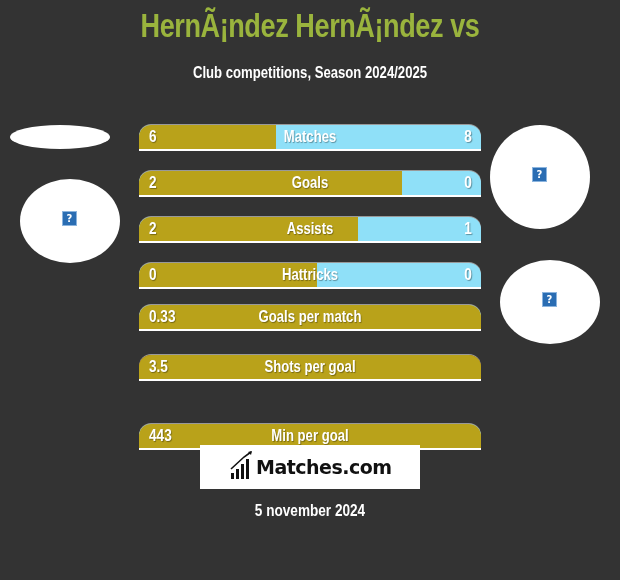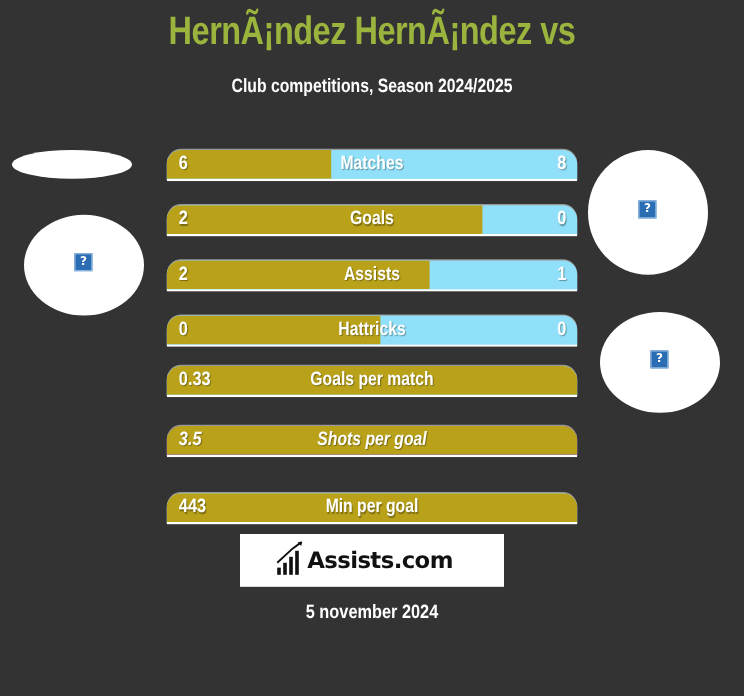--- a/index.html
+++ b/index.html
@@ -118,39 +118,39 @@
       <span class="lv">0</span>
       <span class="lbl">Hattricks</span>
       <span class="rv">0</span>
     </div>
     <div class="bar" style="top: 305px; background: rgb(143, 224, 248);">
       <div class="fill" style="width: 100%; background: rgb(185, 162, 26);"></div>
       <span class="lv">0.33</span>
       <span class="lbl">Goals per match</span>
       <span class="rv"></span>
     </div>
-    <div class="bar" style="top: 355px; background: #8b5cf6; font-style: italic;">
+    <div class="bar" style="top: 355px; background: #a16207;">
       <div class="fill" style="width: 100%; background: rgb(185, 162, 26);"></div>
       <span class="lv">3.5</span>
       <span class="lbl">Shots per goal</span>
       <span class="rv"></span>
     </div>
-    <div class="bar" style="top: 411px; background: rgb(143, 224, 248);">
+    <div class="bar" style="top: 424px; background: rgb(143, 224, 248);">
       <div class="fill" style="width: 100%; background: rgb(185, 162, 26);"></div>
       <span class="lv">443</span>
       <span class="lbl">Min per goal</span>
       <span class="rv"></span>
     </div>
   </div>
 
 <div class="logo">
   <svg width="24" height="30" viewBox="0 0 24 30">
     <rect x="1" y="22" width="3" height="6" fill="#111"></rect>
     <rect x="6" y="18" width="3" height="10" fill="#111"></rect>
     <rect x="11" y="13" width="3" height="15" fill="#111"></rect>
     <rect x="16" y="8" width="3" height="20" fill="#111"></rect>
     <path d="M1 18 L14 6 L21 1" stroke="#111" stroke-width="1.6" fill="none"></path>
     <path d="M18 1 L22 0 L21 4 Z" fill="#111"></path>
   </svg>
-  <span class="txt">Assists.com</span>
+  <span class="txt">Matches.com</span>
 </div>
 
 <div class="date">5 november 2024</div>
 
 </body></html>

